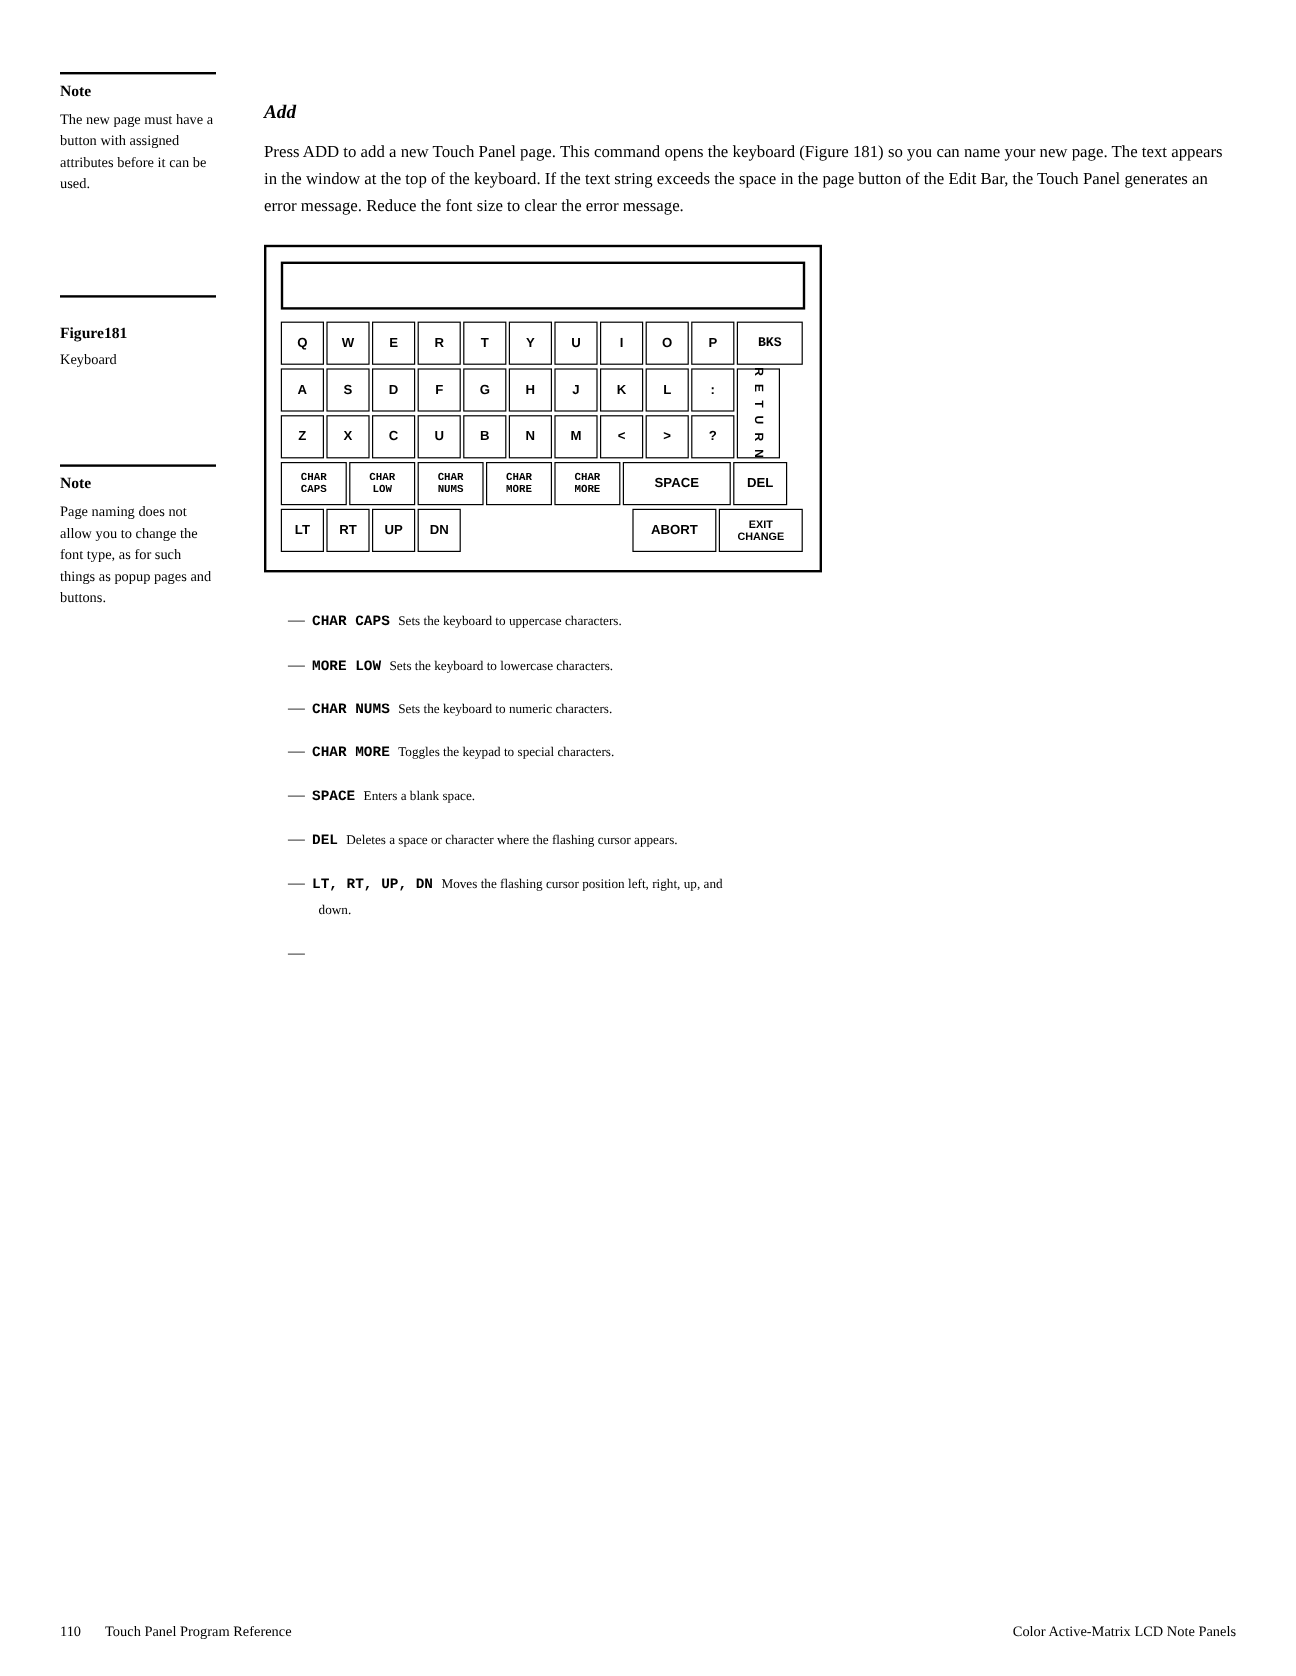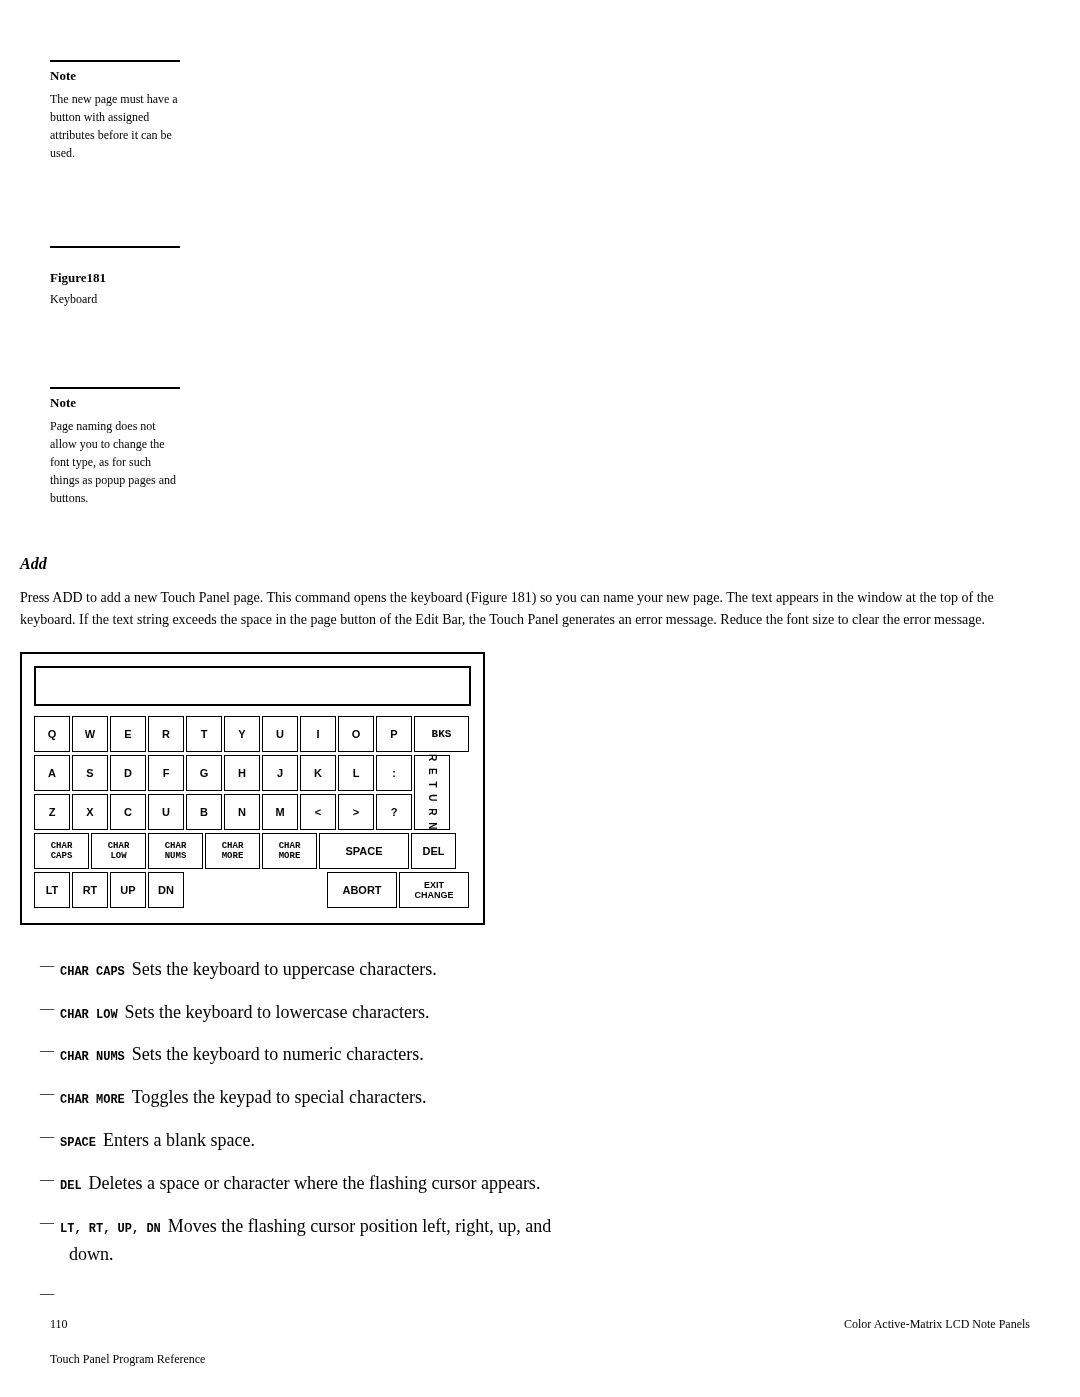--- a/index.html
+++ b/index.html
@@ -8,23 +8,22 @@
       font-family: Georgia, 'Times New Roman', serif;
       font-size: 14px;
       color: #000;
       width: 1080px;
       min-height: 1397px;
       position: relative;
     }
 
     .page-container {
       display: flex;
-      flex-direction: column;
+      flex-direction: row;
       padding: 60px 0 60px 0;
-      gap: 24px;
     }
 
     .sidebar {
       width: 200px;
       min-width: 200px;
       padding: 0 20px 0 50px;
       flex-shrink: 0;
     }
 
     .main-content {
@@ -63,20 +62,21 @@
     .figure-caption {
       font-size: 12px;
       margin-top: 4px;
     }
 
     .section-title {
       font-weight: bold;
       font-style: italic;
       font-size: 16px;
       margin-bottom: 14px;
+      margin-top: 25px;
     }
 
     .body-text {
       font-size: 14px;
       line-height: 1.6;
       margin-bottom: 20px;
     }
 
     
     .keyboard-container {
@@ -178,40 +178,40 @@
       flex-shrink: 0;
     }
 
     .desc-key {
       font-family: 'Courier New', monospace;
       font-size: 12px;
       font-weight: bold;
     }
 
     .desc-text {
-      font-size: 18px;
+      font-size: 11px;
     }
 
     .page-footer {
       position: absolute;
       bottom: 30px;
       left: 0;
       right: 0;
       display: flex;
       flex-direction: row;
       justify-content: space-between;
       padding: 0 50px;
       font-size: 12px;
       color: #000;
       border-top: none;
     }
 
     .footer-left {
       display: flex;
-      flex-direction: column;
+      flex-direction: row;
       gap: 20px;
     }
   </style>
 </head>
 <body>
 
 <div class="page-container">
 
   <div class="sidebar">
     <div class="note-box">
@@ -335,21 +335,21 @@
     
     <div class="desc-list">
 
       <div class="desc-item">
         <span class="desc-dash">—</span>
         <span><span class="desc-key">CHAR CAPS</span>&nbsp; <span class="desc-text">Sets the keyboard to uppercase characters.</span></span>
       </div>
 
       <div class="desc-item">
         <span class="desc-dash">—</span>
-        <span><span class="desc-key">CHAR LOW</span>&nbsp; <span class="desc-text">Sets the keyboard to lowercase characters.</span></span>
+        <span><span class="desc-key">MORE LOW</span>&nbsp; <span class="desc-text">Sets the keyboard to lowercase characters.</span></span>
       </div>
 
       <div class="desc-item">
         <span class="desc-dash">—</span>
         <span><span class="desc-key">CHAR NUMS</span>&nbsp; <span class="desc-text">Sets the keyboard to numeric characters.</span></span>
       </div>
 
       <div class="desc-item">
         <span class="desc-dash">—</span>
         <span><span class="desc-key">CHAR MORE</span>&nbsp; <span class="desc-text">Toggles the keypad to special characters.</span></span>

